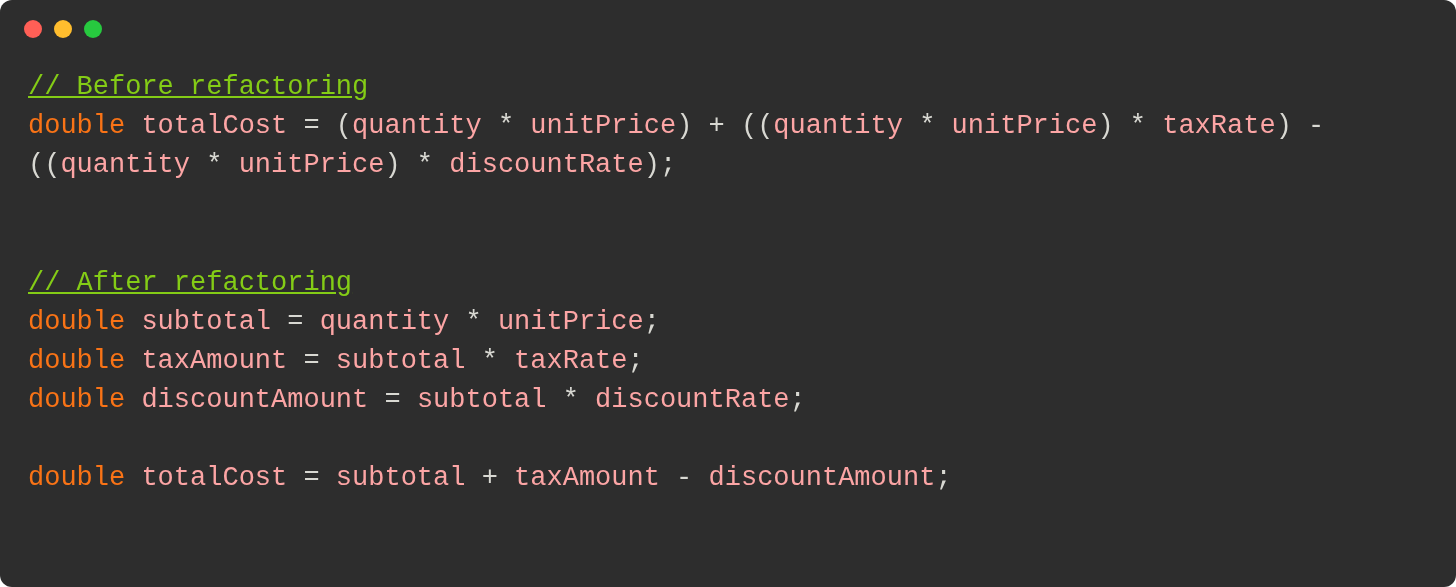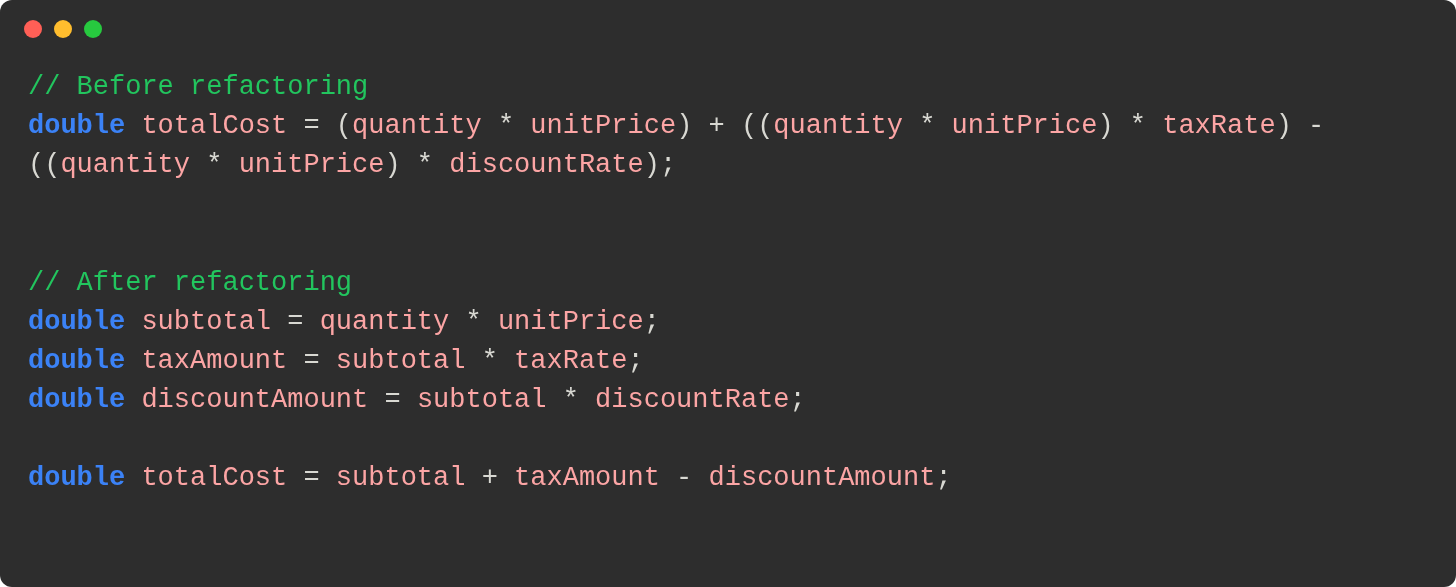--- a/index.html
+++ b/index.html
@@ -36,22 +36,22 @@
     .dot-red { background: #ff5f56; }
     .dot-yellow { background: #ffbd2e; }
     .dot-green { background: #27c93f; }
     .code-area {
       padding: 20px 28px 30px 28px;
       font-size: 27px;
       line-height: 1.45;
       white-space: pre-wrap;
       word-wrap: break-word;
     }
-    .tok-comment { color: #22c55e; }
-    .tok-keyword { color: #3b82f6; font-weight: bold; }
+    .tok-comment { color: #84cc16; text-decoration: underline; }
+    .tok-keyword { color: #f97316; }
     .tok-ident { color: #fca5a5; }
     .tok-op { color: #d8d8d2; }
     .tok-punct { color: #d8d8d2; }
     .code-line { display: block; }
     .blank-line { height: 1.45em; }
   </style>
 </head>
 <body>
 
 <div class="editor-window">

